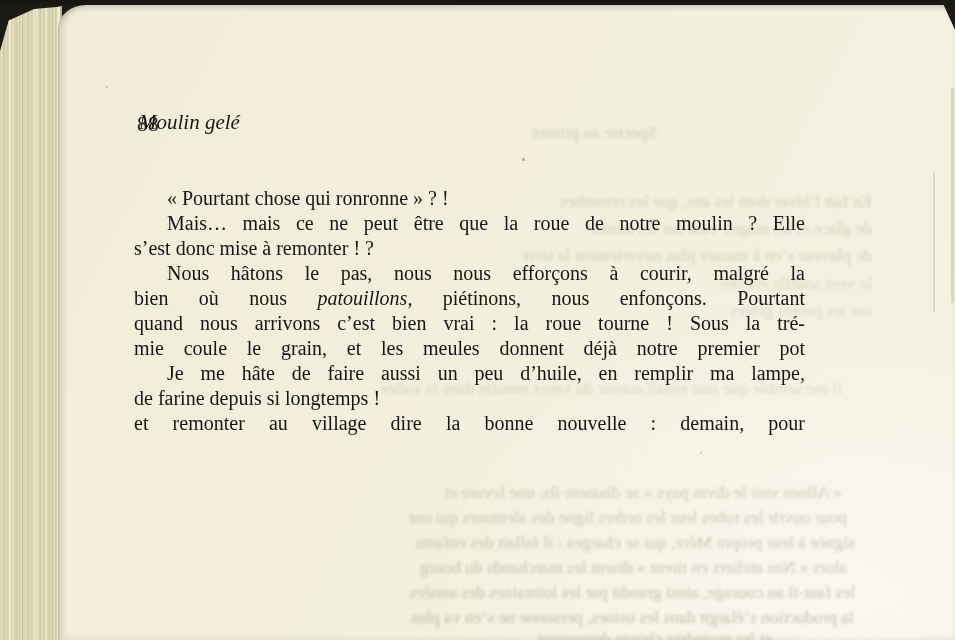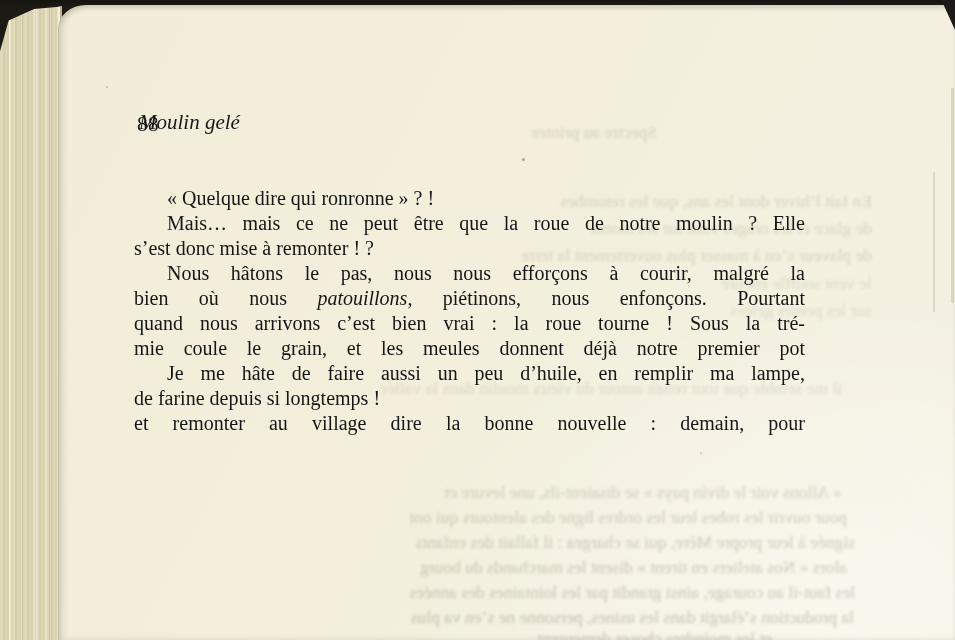--- a/index.html
+++ b/index.html
@@ -92,21 +92,21 @@
   <div class="ghost g9">signée à leur propre Mère, qui se chargea : il fallait des enfants</div>
   <div class="ghost g10">alors « Nos ateliers en tirent » disent les marchands du bourg</div>
   <div class="ghost g11">les faut-il au courage, ainsi grandit par les lointaines des années</div>
   <div class="ghost g12">la production s’élargit dans les usines, personne ne s’en va plus</div>
   <div class="ghost g13">et les moindres choses demeurent</div>
 
   <div class="pagenum">88</div>
   <div class="runtitle">Moulin gelé</div>
 
   <div class="bodytext">
-    <div class="line ind">« Quelque dire qui ronronne » ? !</div>
+    <div class="line ind">« Pourtant chose qui ronronne » ? !</div>
     <div class="line ind just">Mais… mais ce ne peut être que la roue de notre moulin ? Elle</div>
     <div class="line">s’est donc mise à remonter ! ?</div>
     <div class="line ind just">Nous hâtons le pas, nous nous efforçons à courir, malgré la</div>
     <div class="line just"><span>bien où nous </span><span class="it">patouillons,</span><span> piétinons, nous enfonçons. Pourtant</span></div>
     <div class="line just">quand nous arrivons c’est bien vrai : la roue tourne ! Sous la tré-</div>
     <div class="line just">mie coule le grain, et les meules donnent déjà notre premier pot</div>
     <div class="line ind just">Je me hâte de faire aussi un peu d’huile, en remplir ma lampe,</div>
     <div class="line">de farine depuis si longtemps !</div>
     <div class="line just">et remonter au village dire la bonne nouvelle : demain, pour</div>
   </div>

